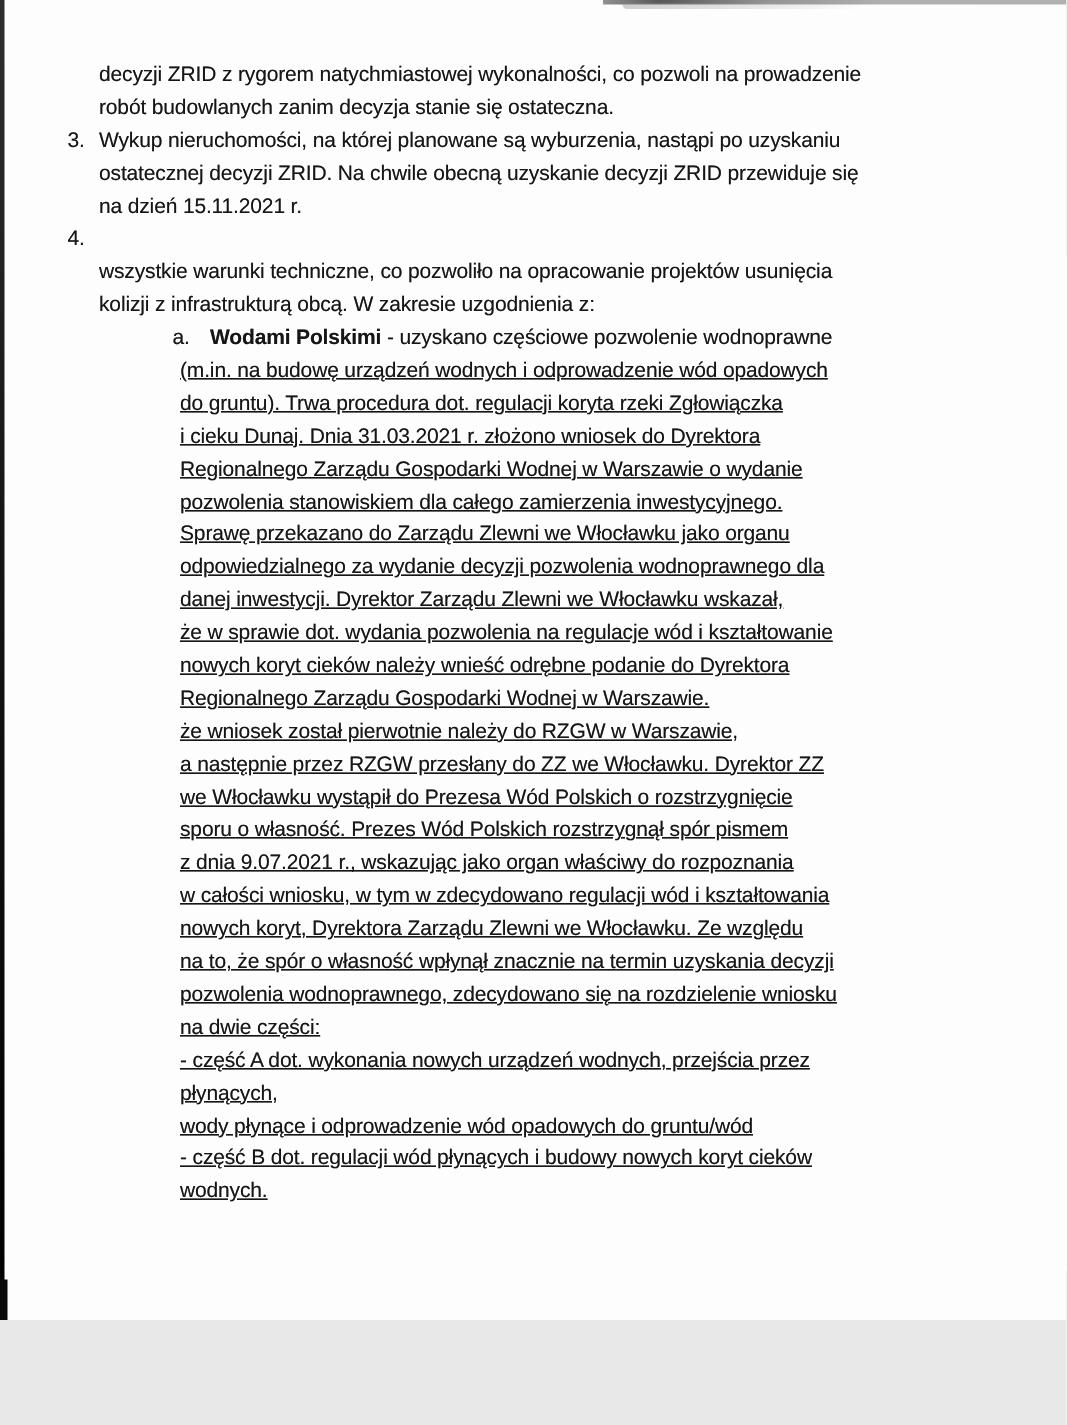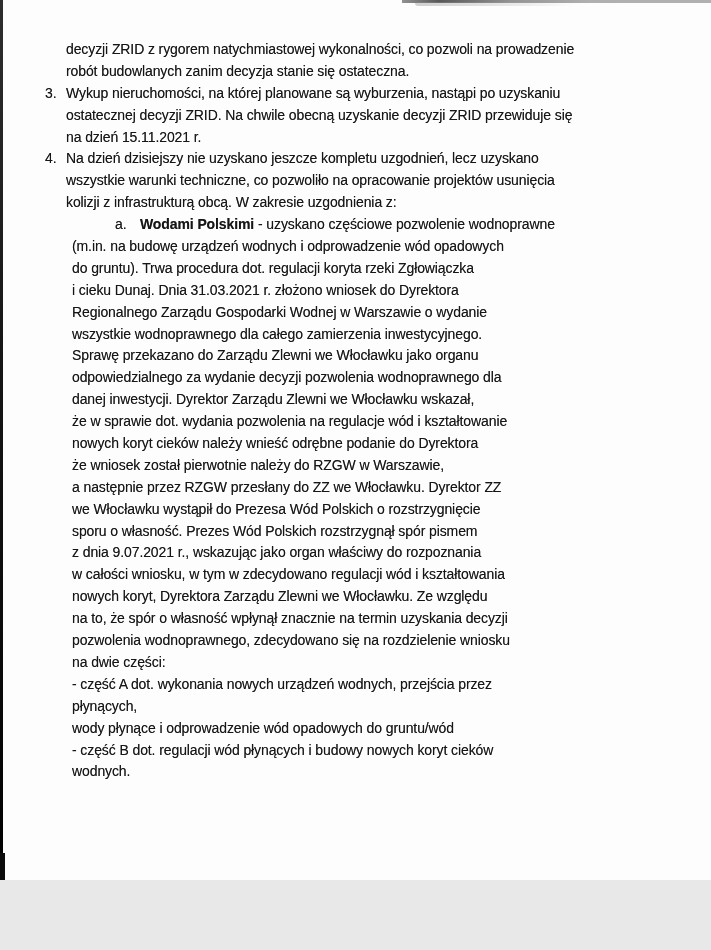--- a/index.html
+++ b/index.html
@@ -37,21 +37,21 @@
   .doc {
     position: absolute; top: 39px; left: 0; width: 100%;
     font-size: 14px; line-height: 21.9px;
     color: #161616; letter-spacing: -0.1px;
     text-shadow: 0 0 0.4px rgba(20,20,20,0.55);
   }
   .ln { position: relative; white-space: nowrap; height: 21.9px; }
   .cont  { padding-left: 66px; }
   .item  { padding-left: 66px; }
   .num   { position: absolute; left: 45px; top: 0; }
-  .sub      { padding-left: 72px; }
+  .sub      { padding-left: 120px; text-decoration: underline; }
   .subfirst { padding-left: 140px; }
   .submark  { position: absolute; left: 115px; top: 0; }
   .ln b { font-weight: bold; }
   .pagenum {
     position: absolute; left: 576px; top: 891px;
     font-size: 13px; color: #1d1d1d;
     text-shadow: 0 0 0.4px rgba(20,20,20,0.5);
   }
 </style>
 </head>
@@ -72,39 +72,39 @@
 
     <div class="ln item">
       <span class="num">3.</span>
       <span>Wykup nieruchomości, na której planowane są wyburzenia, nastąpi po uzyskaniu</span>
     </div>
     <div class="ln cont">ostatecznej decyzji ZRID. Na chwile obecną uzyskanie decyzji ZRID przewiduje się</div>
     <div class="ln cont">na dzień 15.11.2021 r.</div>
 
     <div class="ln item">
       <span class="num">4.</span>
-      <span>Na dzień dzisiejszy nie uzyskano jeszcze kompletu uzgodnień, lecz uzyskano</span>
     </div>
     <div class="ln cont">wszystkie warunki techniczne, co pozwoliło na opracowanie projektów usunięcia</div>
     <div class="ln cont">kolizji z infrastrukturą obcą. W zakresie uzgodnienia z:</div>
 
     <div class="ln subfirst">
       <span class="submark">a.</span><b>Wodami Polskimi</b><span> - uzyskano częściowe pozwolenie wodnoprawne</span>
     </div>
 
     <div class="ln sub">(m.in. na budowę urządzeń wodnych i odprowadzenie wód opadowych</div>
     <div class="ln sub">do gruntu). Trwa procedura dot. regulacji koryta rzeki Zgłowiączka</div>
     <div class="ln sub">i cieku Dunaj. Dnia 31.03.2021 r. złożono wniosek do Dyrektora</div>
     <div class="ln sub">Regionalnego Zarządu Gospodarki Wodnej w Warszawie o wydanie</div>
-    <div class="ln sub">wszystkie wodnoprawnego dla całego zamierzenia inwestycyjnego.</div>
+    <div class="ln sub">pozwolenia stanowiskiem dla całego zamierzenia inwestycyjnego.</div>
     <div class="ln sub">Sprawę przekazano do Zarządu Zlewni we Włocławku jako organu</div>
     <div class="ln sub">odpowiedzialnego za wydanie decyzji pozwolenia wodnoprawnego dla</div>
     <div class="ln sub">danej inwestycji. Dyrektor Zarządu Zlewni we Włocławku wskazał,</div>
     <div class="ln sub">że w sprawie dot. wydania pozwolenia na regulacje wód i kształtowanie</div>
     <div class="ln sub">nowych koryt cieków należy wnieść odrębne podanie do Dyrektora</div>
+    <div class="ln sub">Regionalnego Zarządu Gospodarki Wodnej w Warszawie.</div>
     <div class="ln sub">że wniosek został pierwotnie należy do RZGW w Warszawie,</div>
     <div class="ln sub">a następnie przez RZGW przesłany do ZZ we Włocławku. Dyrektor ZZ</div>
     <div class="ln sub">we Włocławku wystąpił do Prezesa Wód Polskich o rozstrzygnięcie</div>
     <div class="ln sub">sporu o własność. Prezes Wód Polskich rozstrzygnął spór pismem</div>
     <div class="ln sub">z dnia 9.07.2021 r., wskazując jako organ właściwy do rozpoznania</div>
     <div class="ln sub">w całości wniosku, w tym w zdecydowano regulacji wód i kształtowania</div>
     <div class="ln sub">nowych koryt, Dyrektora Zarządu Zlewni we Włocławku. Ze względu</div>
     <div class="ln sub">na to, że spór o własność wpłynął znacznie na termin uzyskania decyzji</div>
     <div class="ln sub">pozwolenia wodnoprawnego, zdecydowano się na rozdzielenie wniosku</div>
     <div class="ln sub">na dwie części:</div>

